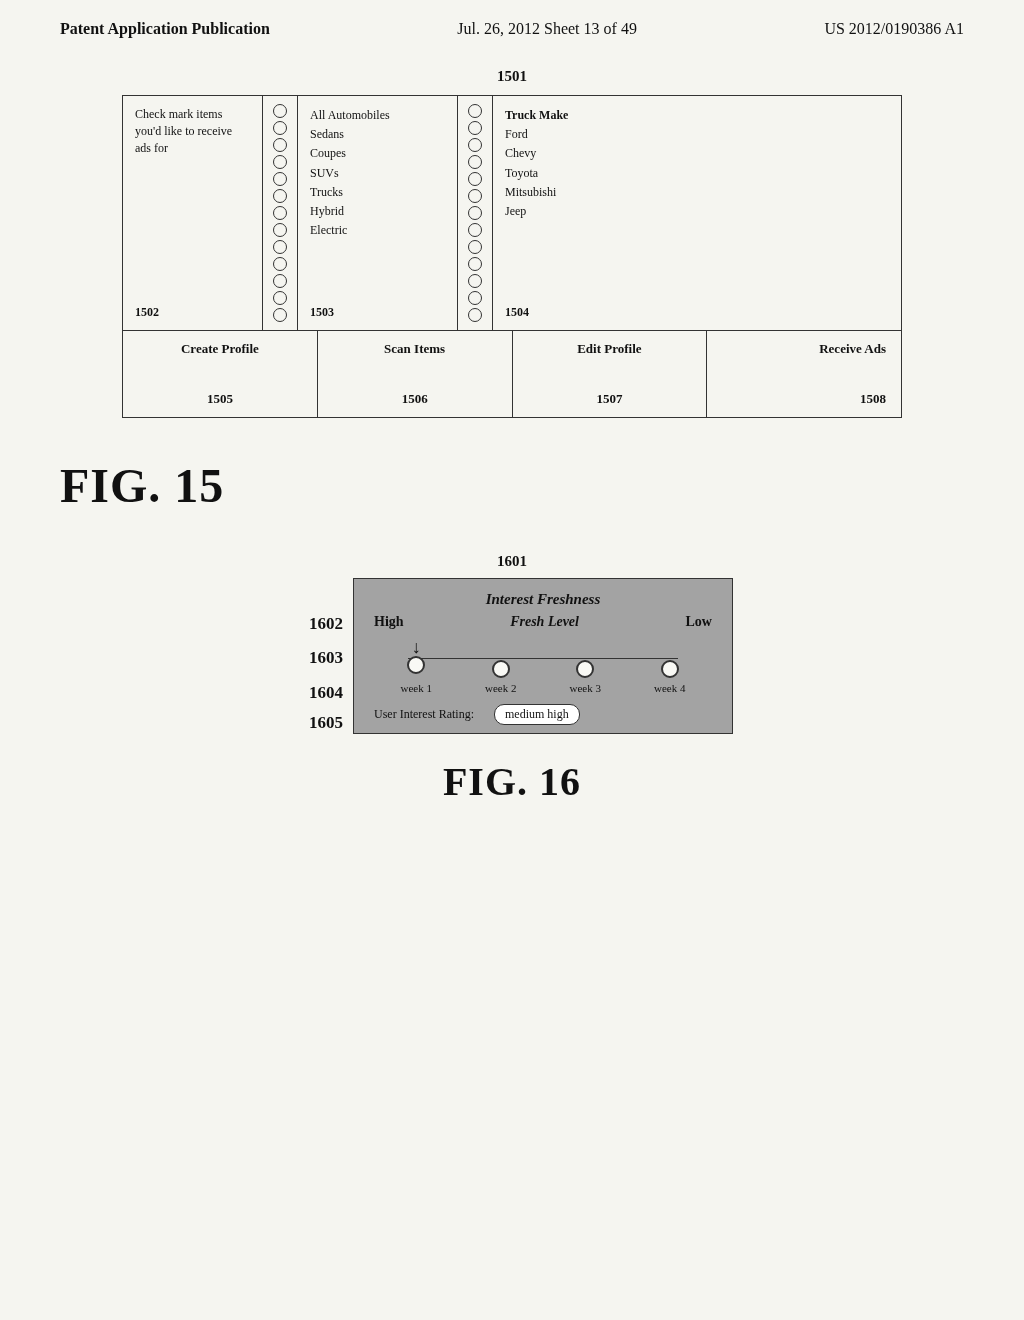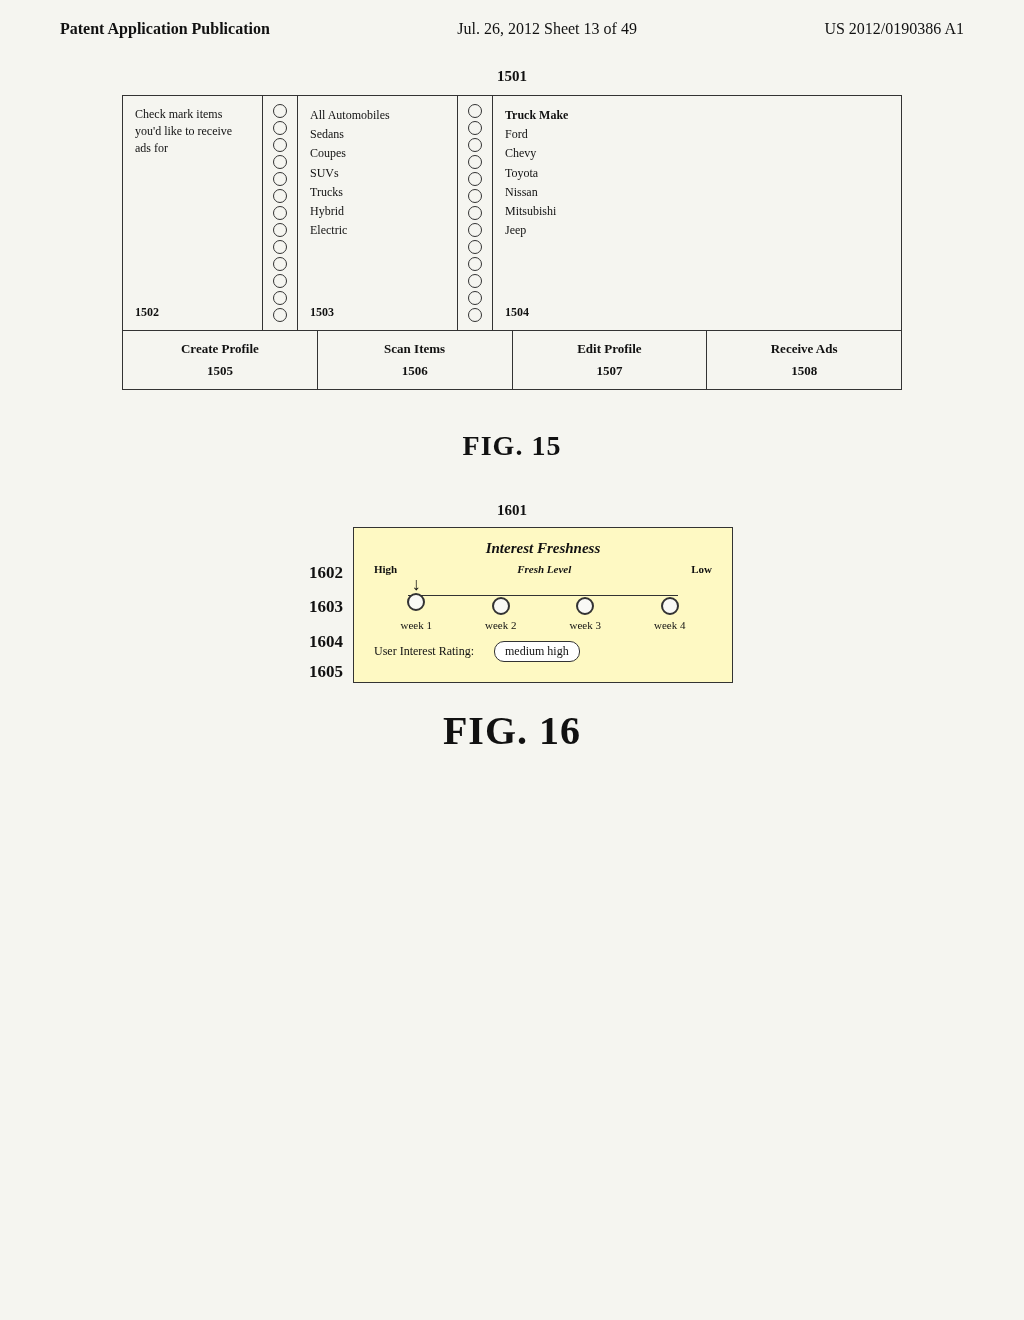--- a/index.html
+++ b/index.html
@@ -128,38 +128,38 @@
 
     .btn-cell {
       flex: 1;
       border-right: 1.5px solid #333;
       padding: 10px 15px;
       display: flex;
       flex-direction: column;
       align-items: center;
       gap: 6px;
     }
-    .btn-cell:last-child { border-right: none; }
+    .btn-cell:last-child { border-right: none; align-items: flex-end; }
 
     .btn-name {
       font-size: 13px;
       font-weight: bold;
       text-align: center;
     }
 
     .btn-number {
       font-size: 13px;
       font-weight: bold;
+      margin-top: 28px;
     }
 
     
     .fig-caption {
-      font-size: 28px;
-      font-weight: bold;
-      text-align: center;
+      font-size: 48px;
+      font-weight: bold;
       margin: 20px 0 40px 0;
       letter-spacing: 1px;
     }
 
     
     .fig16-section {
       display: flex;
       flex-direction: column;
       align-items: center;
     }
@@ -181,37 +181,38 @@
       flex-direction: column;
       margin-right: 10px;
       font-size: 17px;
       font-weight: bold;
       margin-left: 18px;
     }
 
     .fig16-inner-box {
       border: 1.5px solid #333;
       width: 380px;
-      padding: 12px 20px 14px 20px;
-      background: #fef9c3;
+      padding: 12px 20px 2px 20px;
+      background: #a3a3a3;
     }
 
     .interest-freshness-title {
       text-align: center;
       font-size: 15px;
       font-weight: bold;
       font-style: italic;
       margin-bottom: 6px;
     }
 
     .fresh-level-row {
       display: flex;
       justify-content: space-between;
-      font-size: 11px;
-      font-weight: bold;
+      font-size: 14px;
+      font-weight: bold;
+      margin-bottom: 8px;
       align-items: center;
     }
 
     .fresh-level-center {
       font-style: italic;
     }
 
     
     .radio-row-container {
       position: relative;
@@ -348,21 +349,20 @@
           <div class="radio-circle"></div>
           <div class="radio-circle"></div>
         </div>
 
         <div class="panel panel-5">
           <div class="truck-list">
             <div style="font-weight:bold;">Truck Make</div>
             <div>Ford</div>
             <div>Chevy</div>
             <div>Toyota</div>
-            <div>Nissan</div>
             <div>Mitsubishi</div>
             <div>Jeep</div>
           </div>
           <div class="panel-label">1504</div>
         </div>
 
       </div>
 
       <div class="buttons-row">
         <div class="btn-cell">

